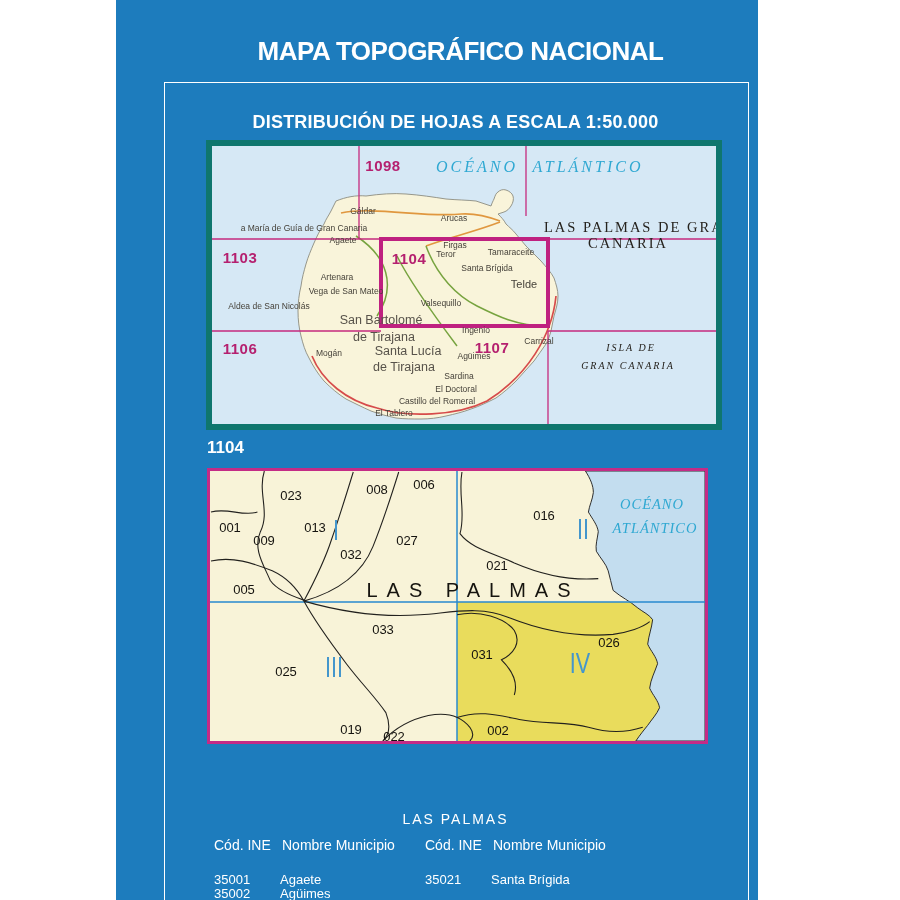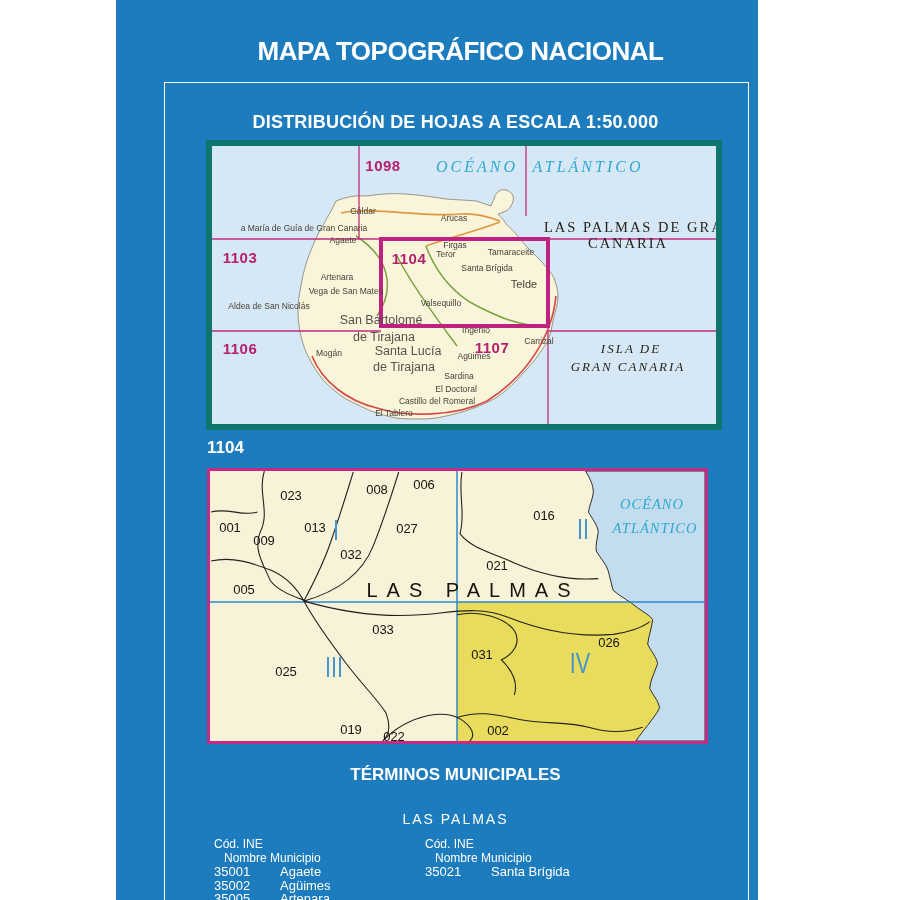--- a/index.html
+++ b/index.html
@@ -25,40 +25,40 @@
   .map2{position:absolute;left:207px;top:468px;width:501px;height:276px;box-sizing:border-box;
         background:#f8f3d8;border:3px solid #c42b86;overflow:hidden;}
 
   
   .label-layer{position:absolute;left:0;top:0;right:0;bottom:0;pointer-events:none;}
   .mlabel{position:absolute;transform:translate(-50%,-50%);white-space:nowrap;line-height:1;}
   .k-sheet{font-weight:bold;font-size:15px;color:#b5206f;letter-spacing:0.5px;}
   .k-ocean1{font-family:"Liberation Serif",serif;font-style:italic;font-size:16px;
         color:#2fa8d2;letter-spacing:3px;}
   .k-city{font-family:"Liberation Serif",serif;font-size:14.5px;color:#26231e;letter-spacing:2px;}
-  .k-island{font-family:"Liberation Serif",serif;font-style:italic;font-size:13px;
+  .k-island{font-family:"Liberation Serif",serif;font-style:italic;font-size:10px;
         color:#26231e;letter-spacing:2px;}
   .k-place{font-size:8.5px;color:#46423a;}
   .k-place-lg{font-size:11px;color:#46423a;}
   .k-place-xl{font-size:12.5px;color:#57524a;}
   .k-code{font-size:13px;color:#15130f;}
   .k-roman{font-size:30px;color:#4496cc;transform:translate(-50%,-50%) scaleX(0.72);}
   .k-ocean2{font-family:"Liberation Serif",serif;font-style:italic;font-size:14.5px;
         color:#2fa8d2;letter-spacing:1px;}
   .k-region{font-size:20px;color:#16140f;letter-spacing:9px;font-weight:500;}
 
   
   .sec3-heading{position:absolute;left:164px;top:765px;width:583px;text-align:center;
         color:#ffffff;font-weight:bold;font-size:17px;}
   .sec3-province{position:absolute;left:164px;top:811px;width:583px;text-align:center;
         color:#ffffff;font-size:14px;letter-spacing:2px;}
   .muni-col{position:absolute;color:#ffffff;font-size:13px;}
   .muni-col-left{left:214px;top:837px;}
   .muni-col-right{left:425px;top:837px;}
-  .muni-header{display:flex;font-size:12px;margin-bottom:0;flex-direction:column;}
+  .muni-header{display:flex;font-size:14px;margin-bottom:20px;}
   .muni-header .h-code{width:58px;}
   .muni-header .h-name{margin-left:10px;}
   .muni-row{display:flex;line-height:13.6px;}
   .muni-row .code{width:58px;text-align:left;}
   .muni-row .name{margin-left:8px;white-space:nowrap;}
 </style>
 </head>
 <body>
 
 <div class="page">
@@ -179,21 +179,21 @@
         <path d="M250,252 C273,244 293,250 313,254 C338,259 363,256 383,262 C403,268 423,267 438,262"></path>
       </g>
     </svg>
     <div class="label-layer">
         <span class="mlabel k-code" style="left: 20px; top: 56px;">001</span>
         <span class="mlabel k-code" style="left: 54px; top: 69px;">009</span>
         <span class="mlabel k-code" style="left: 81px; top: 24px;">023</span>
         <span class="mlabel k-code" style="left: 105px; top: 56px;">013</span>
         <span class="mlabel k-code" style="left: 167px; top: 18px;">008</span>
         <span class="mlabel k-code" style="left: 214px; top: 13px;">006</span>
-        <span class="mlabel k-code" style="left: 197px; top: 57px;">027</span>
+        <span class="mlabel k-code" style="left: 197px; top: 69px;">027</span>
         <span class="mlabel k-code" style="left: 141px; top: 83px;">032</span>
         <span class="mlabel k-code" style="left: 34px; top: 118px;">005</span>
         <span class="mlabel k-code" style="left: 334px; top: 44px;">016</span>
         <span class="mlabel k-code" style="left: 287px; top: 94px;">021</span>
         <span class="mlabel k-code" style="left: 173px; top: 158px;">033</span>
         <span class="mlabel k-code" style="left: 76px; top: 200px;">025</span>
         <span class="mlabel k-code" style="left: 141px; top: 258px;">019</span>
         <span class="mlabel k-code" style="left: 184px; top: 265px;">022</span>
         <span class="mlabel k-code" style="left: 272px; top: 183px;">031</span>
         <span class="mlabel k-code" style="left: 399px; top: 171px;">026</span>
@@ -202,21 +202,20 @@
         <span class="mlabel k-roman" style="left: 126px; top: 59px;">I</span>
         <span class="mlabel k-roman" style="left: 373px; top: 58px;">II</span>
         <span class="mlabel k-roman" style="left: 124px; top: 196px;">III</span>
         <span class="mlabel k-roman" style="left: 370px; top: 192px;">IV</span>
         <span class="mlabel k-ocean2" style="left: 442px; top: 33px;">OCÉANO</span>
         <span class="mlabel k-ocean2" style="left: 445px; top: 57px;">ATLÁNTICO</span>
         <span class="mlabel k-region" style="left: 263px; top: 119px;">LAS PALMAS</span>
       </div>
   </div>
 
-  <div class="sec3-heading">TÉRMINOS MUNICIPALES</div>
   <div class="sec3-province">LAS PALMAS</div>
 
   <div class="muni-col muni-col-left">
     <div class="muni-header">
       <span class="h-code">Cód. INE</span>
       <span class="h-name">Nombre Municipio</span>
     </div>
     <div>
         <div class="muni-row">
           <span class="code">35001</span>

